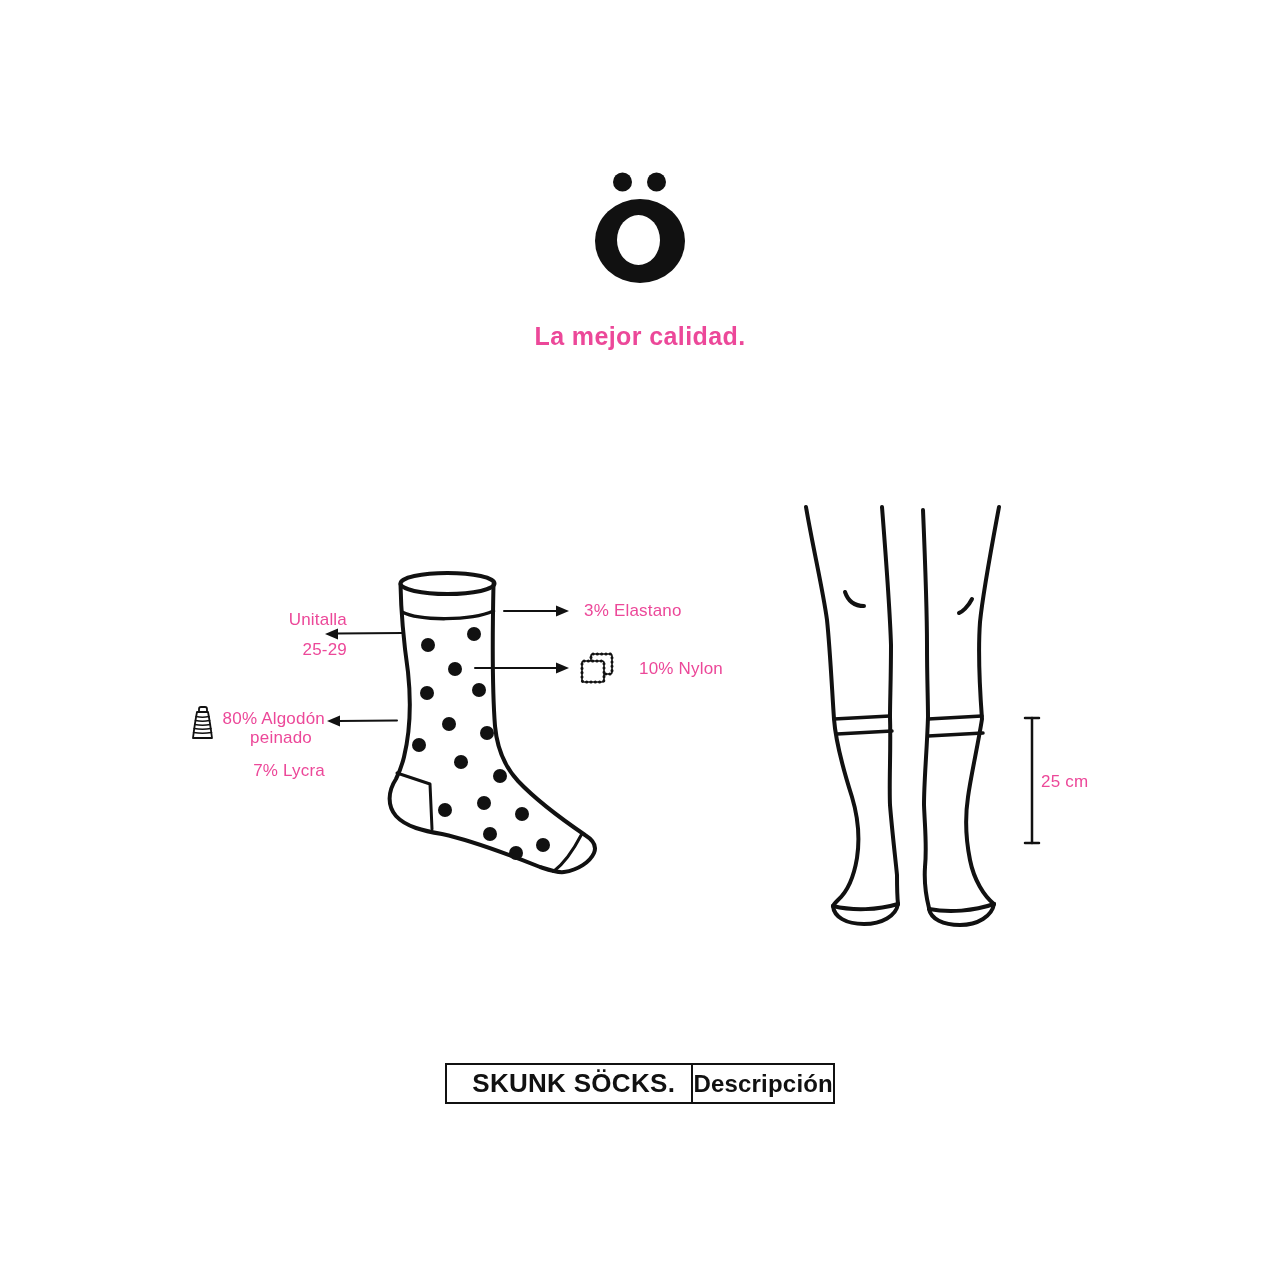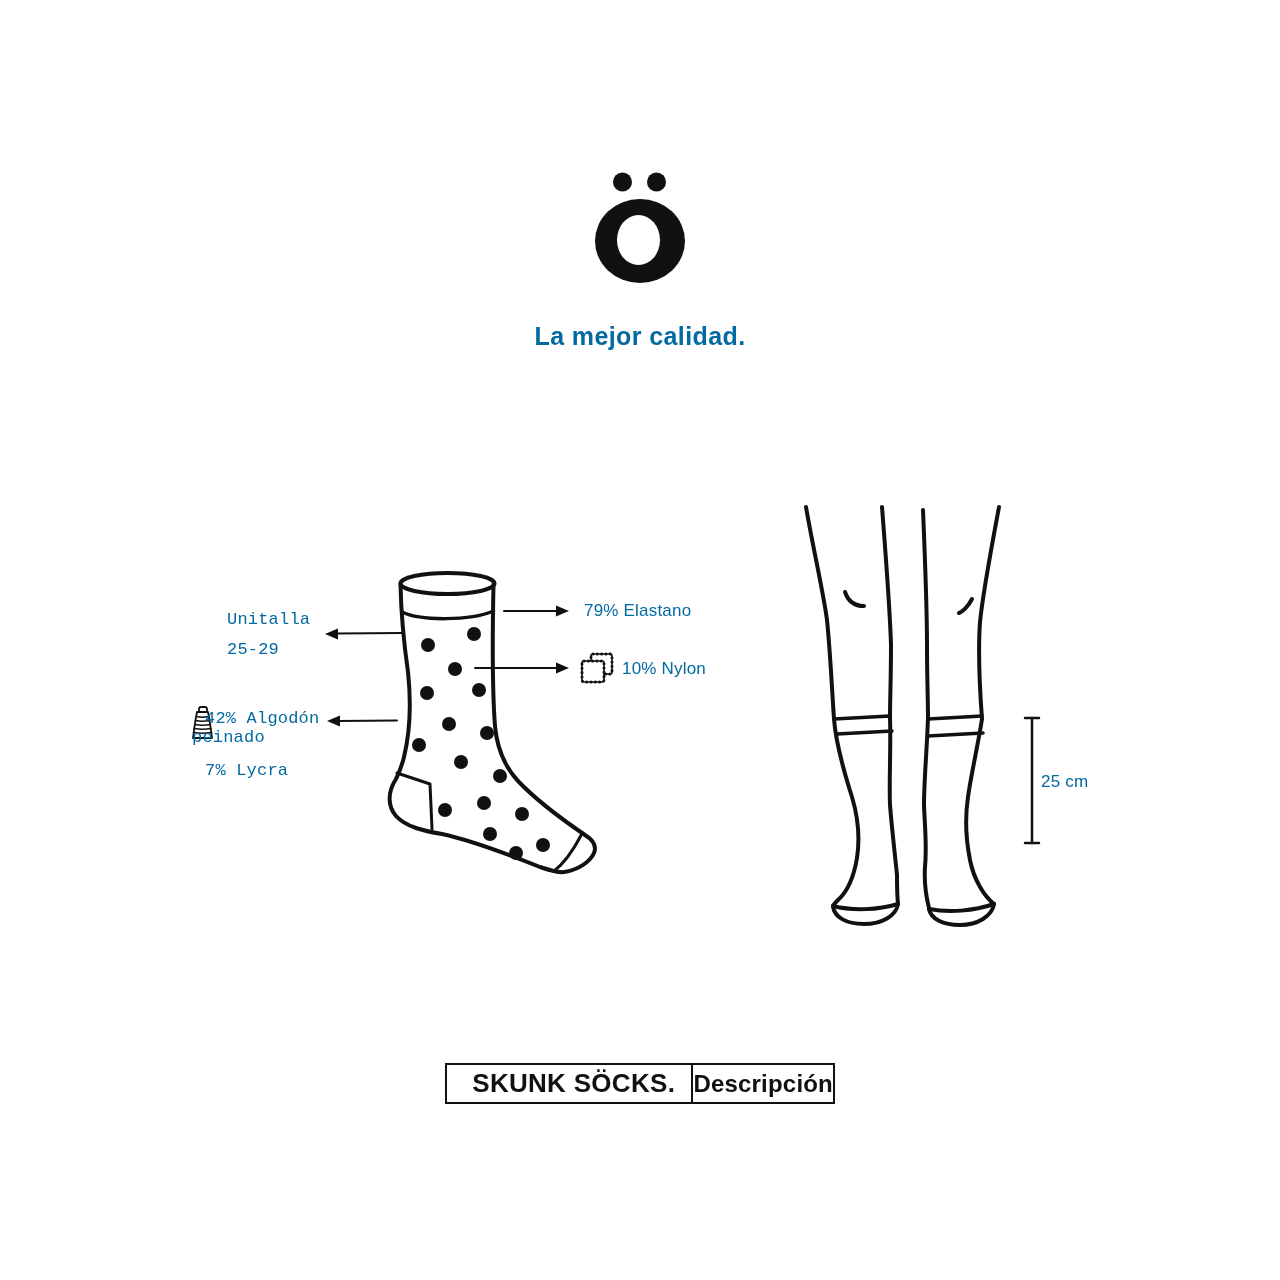--- a/index.html
+++ b/index.html
@@ -13,38 +13,38 @@
     font-family: "Liberation Sans", sans-serif;
     color: #111111;
   }
   svg.art {
     position: absolute;
     left: 0; top: 0;
     width: 1280px; height: 1280px;
   }
   .txt {
     position: absolute;
-    color: #0369a1;
+    color: #ec4899;
     white-space: nowrap;
   }
   .tagline {
     left: 0; width: 1280px;
     text-align: center;
     font-size: 25px;
     line-height: 30px;
     font-weight: 700;
     letter-spacing: 0.4px;
   }
   .lbl {
     font-size: 17px;
     line-height: 17px;
     font-weight: 500;
     letter-spacing: 0.2px;
   }
-  .lbl.centered { text-align: left; white-space: nowrap; font-family: Liberation Mono, monospace; }
+  .lbl.centered { text-align: right; white-space: nowrap; }
   .footer-box {
     position: absolute;
     left: 445px; top: 1063px;
     width: 390px; height: 41px;
     border: 2px solid #111111;
     box-sizing: border-box;
     display: flex;
     align-items: stretch;
     background: #ffffff;
   }
@@ -204,23 +204,23 @@
       <path d="M 1032 718 L 1032 843"></path>
       <path d="M 1025 718 L 1039 718"></path>
       <path d="M 1025 843 L 1039 843"></path>
     </g>
   </svg>
 
   <div class="txt tagline" style="top:321px">La mejor calidad.</div>
 
   <div class="txt lbl centered" style="left:227px; width:120px; top:611px">Unitalla</div>
   <div class="txt lbl centered" style="left:227px; width:120px; top:641px">25-29</div>
-  <div class="txt lbl" style="left:584px; top:602px">79% Elastano</div>
-  <div class="txt lbl" style="left:622px; top:660px">10% Nylon</div>
-  <div class="txt lbl centered" style="left:205px; width:120px; top:710px">42% Algodón</div>
+  <div class="txt lbl" style="left:584px; top:602px">3% Elastano</div>
+  <div class="txt lbl" style="left:639px; top:660px">10% Nylon</div>
+  <div class="txt lbl centered" style="left:205px; width:120px; top:710px">80% Algodón</div>
   <div class="txt lbl centered" style="left:192px; width:120px; top:729px">peinado</div>
   <div class="txt lbl centered" style="left:205px; width:120px; top:762px">7% Lycra</div>
 
   <div class="txt lbl" style="left:1041px; top:773px; font-size:17px">25 cm</div>
 
   <div class="footer-box">
     <div class="footer-cell brand">
       <span class="brand-text">SKUNK SÖCKS.</span>
     </div>
     <div class="footer-divider"></div>

